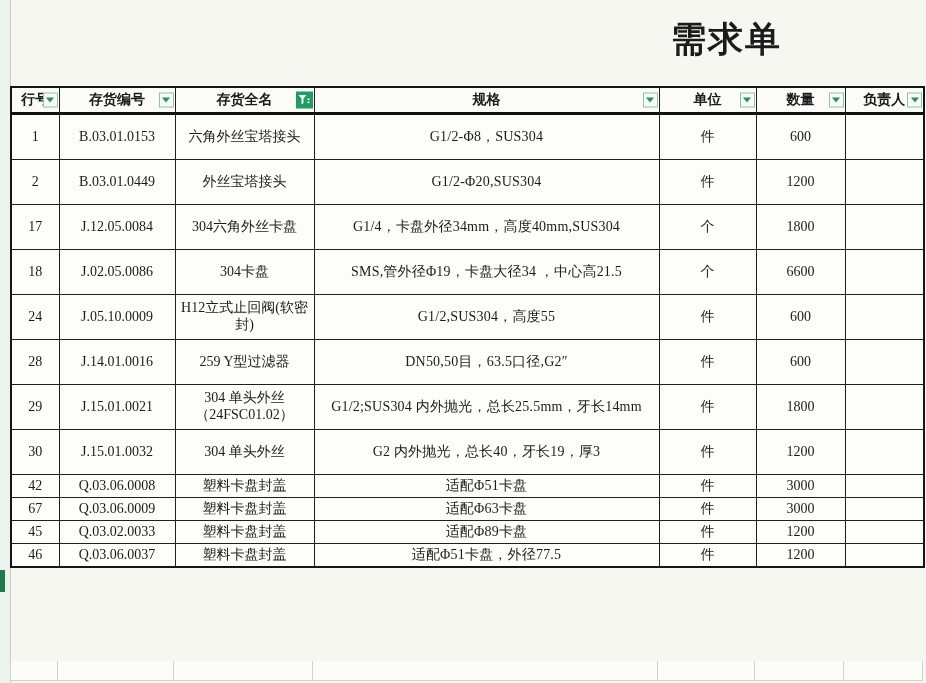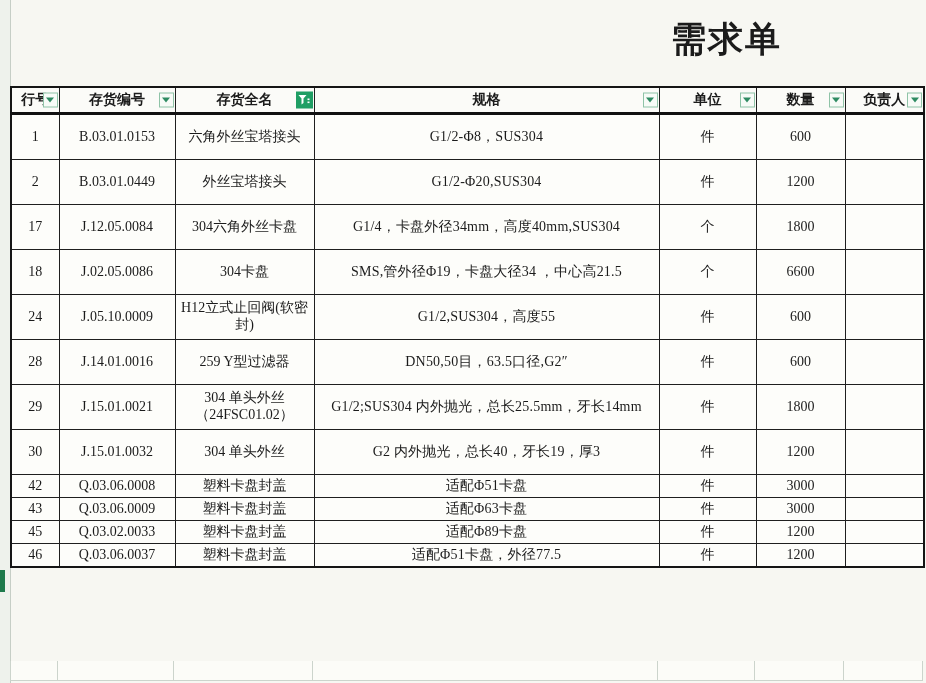--- a/index.html
+++ b/index.html
@@ -229,21 +229,21 @@
           <tr class="short">
     <td>42</td>
     <td>Q.03.06.0008</td>
     <td>塑料卡盘封盖</td>
     <td class="spec-cell">适配Φ51卡盘</td>
     <td>件</td>
     <td>3000</td>
     <td></td>
   </tr>
           <tr class="short">
-    <td>43</td>
+    <td>67</td>
     <td>Q.03.06.0009</td>
     <td>塑料卡盘封盖</td>
     <td class="spec-cell">适配Φ63卡盘</td>
     <td>件</td>
     <td>3000</td>
     <td></td>
   </tr>
           <tr class="short">
     <td>45</td>
     <td>Q.03.02.0033</td>

